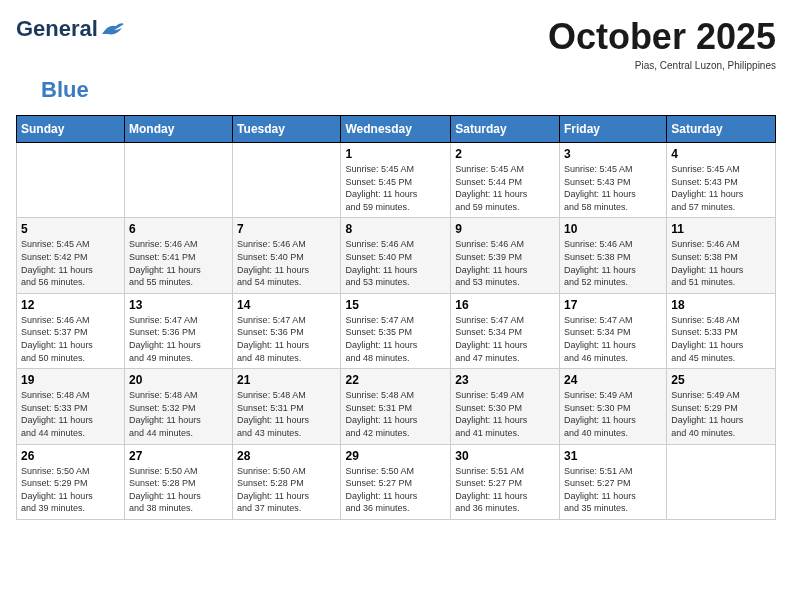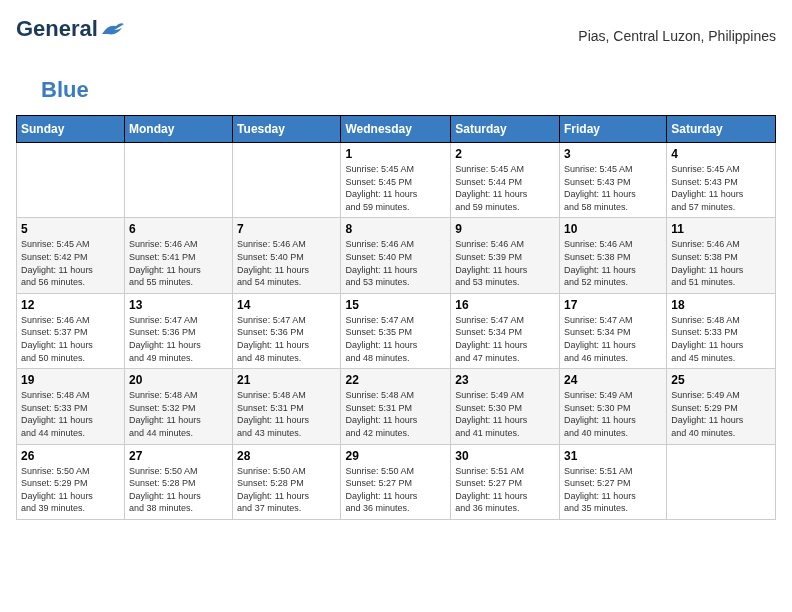--- a/index.html
+++ b/index.html
@@ -38,23 +38,23 @@
     }
     .title-section {
       text-align: right;
     }
     .month-title {
       font-size: 36px;
       font-weight: bold;
       color: #1a1a1a;
     }
     .subtitle {
-      font-size: 14px;
+      font-size: 10px;
       color: #333;
-      margin-top: 12px;
+      margin-top: 2px;
     }
     .calendar {
       width: 100%;
       border-collapse: collapse;
       border: 1px solid #ccc;
     }
     .calendar th {
       background-color: #3a7cc1;
       color: #fff;
       font-size: 12px;
@@ -98,20 +98,21 @@
   <div class="logo">
     <div class="logo-text">
       <span class="logo-general">General</span>
       <svg class="logo-bird" viewBox="0 0 24 18">
         <path d="M2,14 Q8,4 16,6 Q20,2 24,4 Q18,8 14,10 Q18,10 22,8 Q16,16 8,14 Z" fill="#3a7cc1"></path>
       </svg>
     </div>
     <span class="logo-blue" style="font-size:22px;font-weight:bold;color:#3a7cc1;margin-top:-4px;margin-left:25px;">Blue</span>
   </div>
   <div class="title-section">
+    <div class="month-title">October 2025</div>
     <div class="subtitle">Pias, Central Luzon, Philippines</div>
   </div>
 </div>
 
 <table class="calendar">
   <thead>
     <tr>
     <th>Sunday</th>
         <th>Monday</th>
         <th>Tuesday</th>

